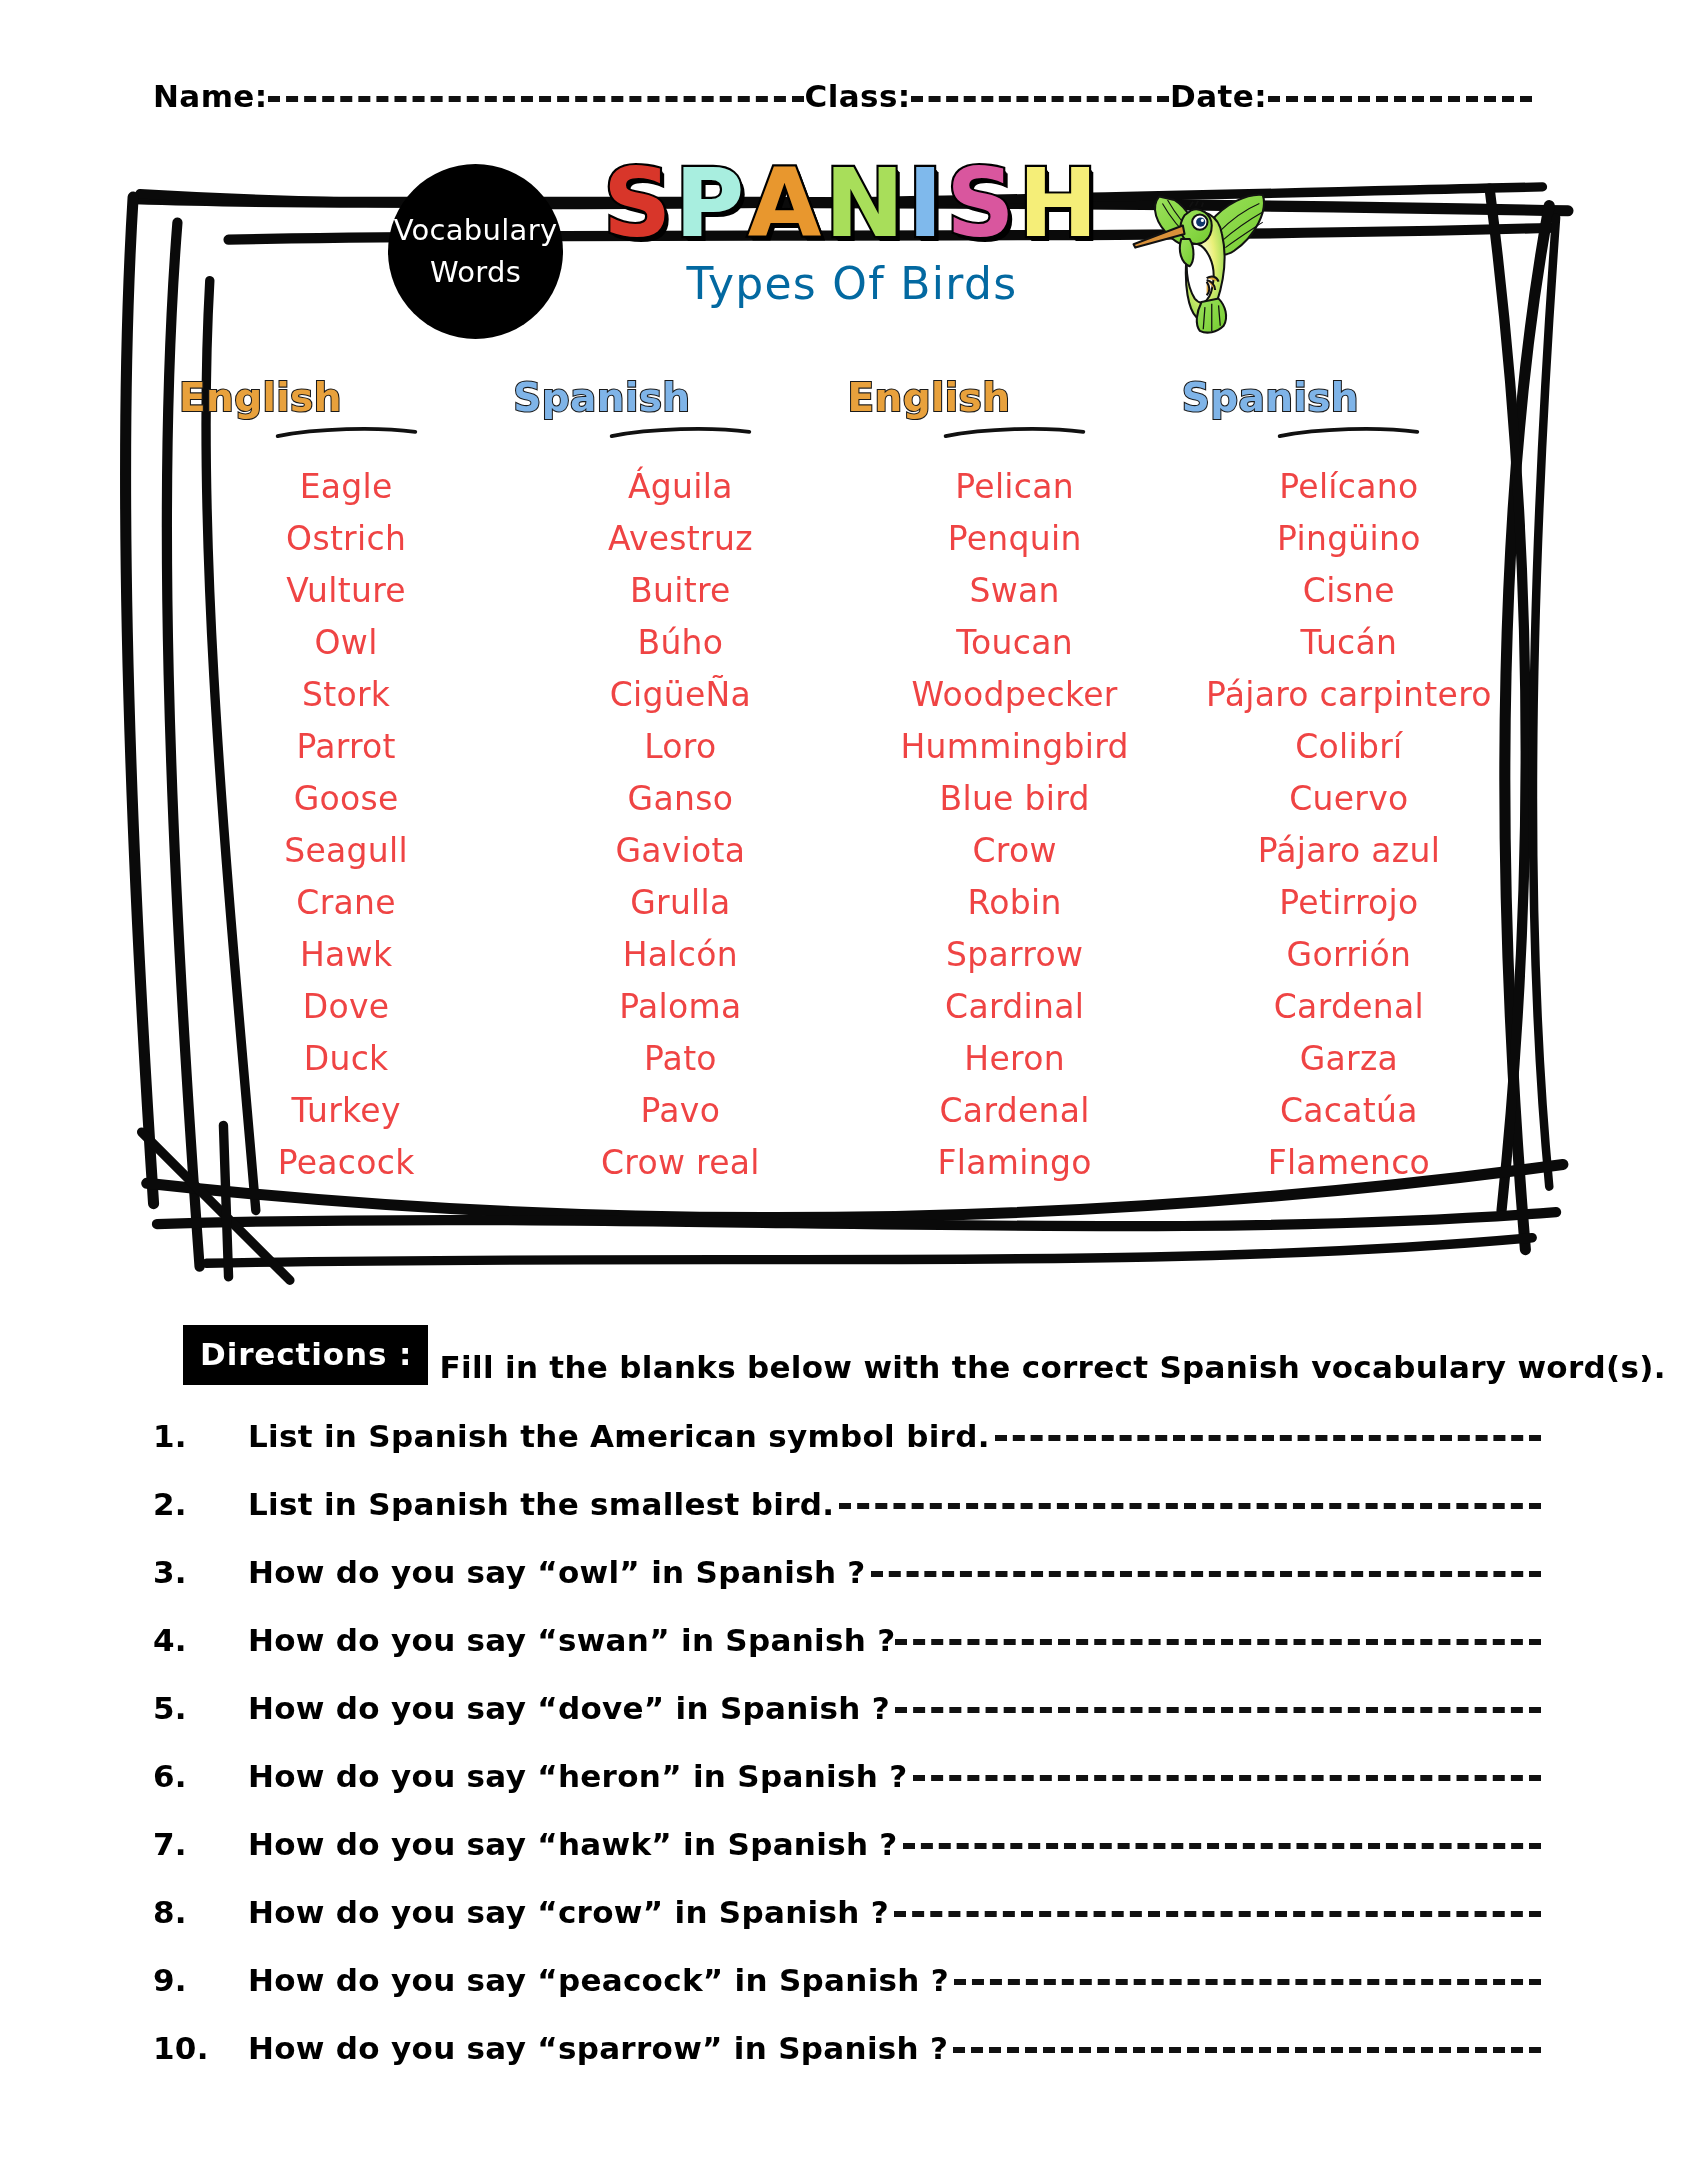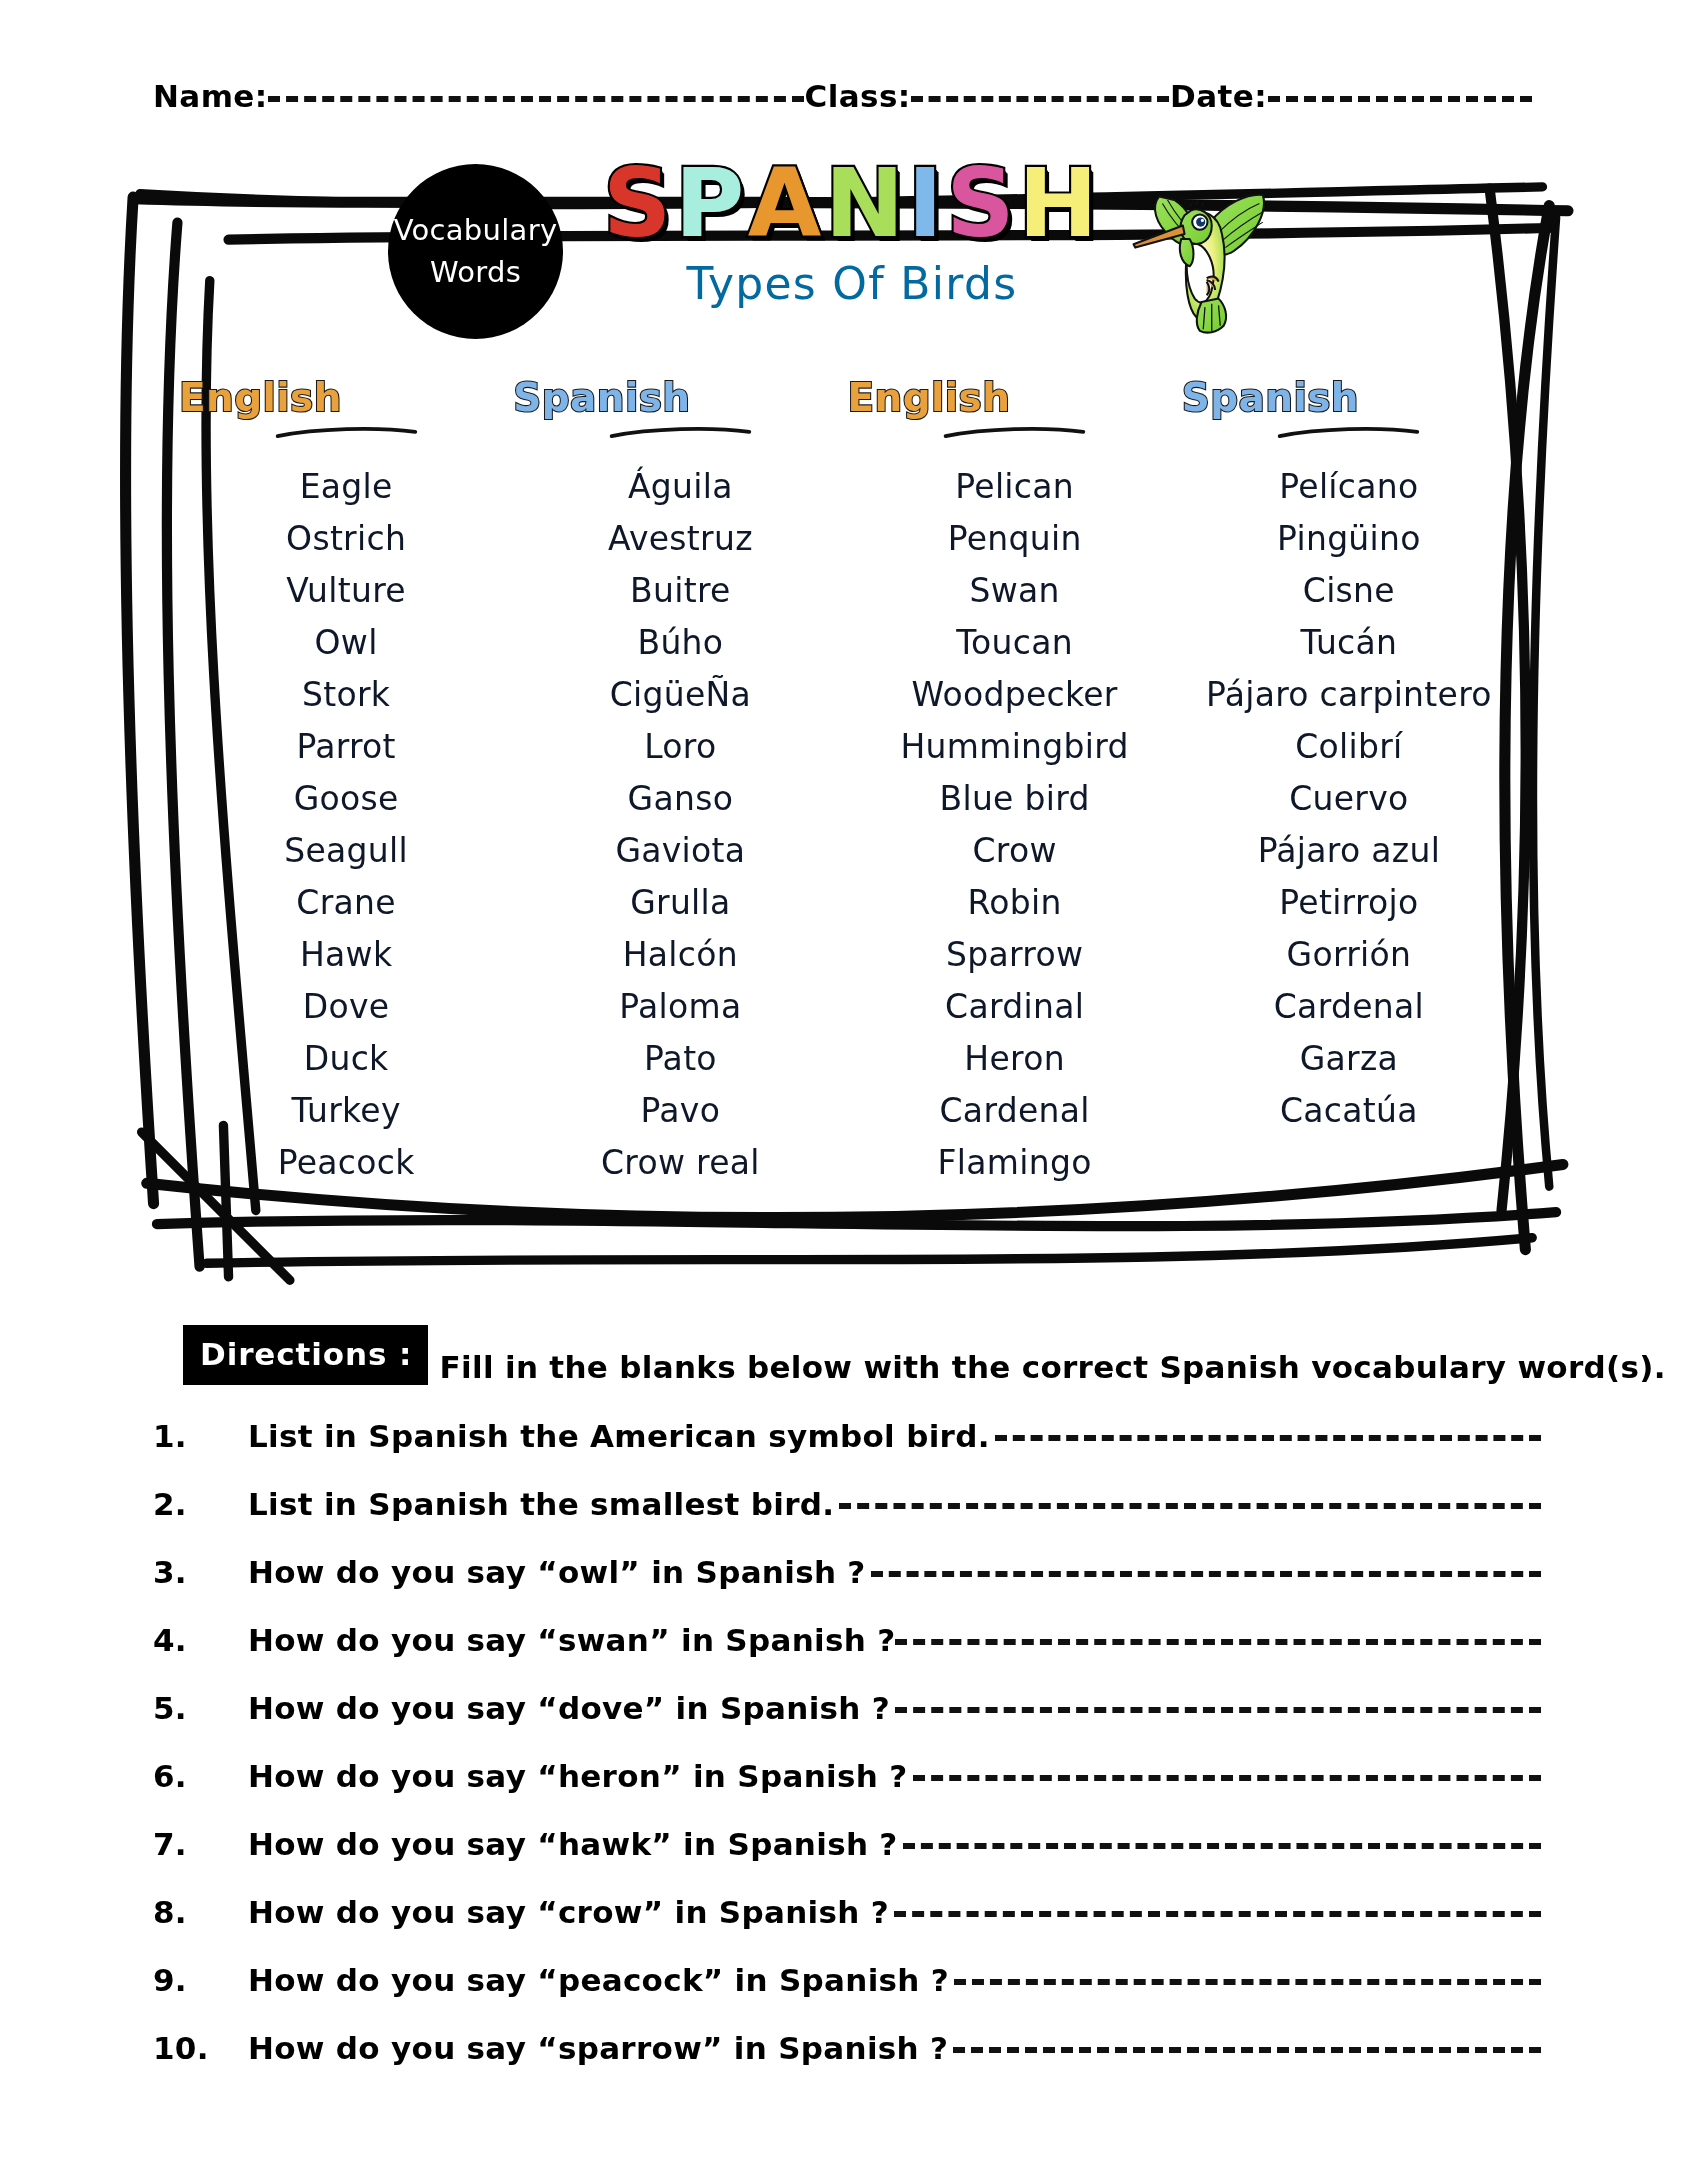--- a/index.html
+++ b/index.html
@@ -146,21 +146,21 @@
     list-style: none;
     margin: 0; padding: 0;
   }
   .tbl-body .col li {
     font-family: "DejaVu Sans", sans-serif;
     font-size: 33px;
     line-height: 52px;
     text-align: center;
     letter-spacing: 0.3px;
     white-space: nowrap;
-    color: #0f172a;
+    color: #ef4444;
   }
 
   
   .directions {
     position: absolute;
     left: 183px; top: 1325px;
     display: flex;
     align-items: flex-end;
     width: 1363px;
   }
@@ -408,20 +408,21 @@
           <li>Tucán</li>
           <li>Pájaro carpintero</li>
           <li>Colibrí</li>
           <li>Cuervo</li>
           <li>Pájaro azul</li>
           <li>Petirrojo</li>
           <li>Gorrión</li>
           <li>Cardenal</li>
           <li>Garza</li>
           <li>Cacatúa</li>
+          <li>Flamenco</li>
         </ul>
     </div>
   </div>
 </div>
 
 <div class="directions">
   <span class="dir-badge">Directions :</span>
   <span class="dir-text">Fill in the blanks below with the correct Spanish vocabulary word(s).</span>
 </div>
 

